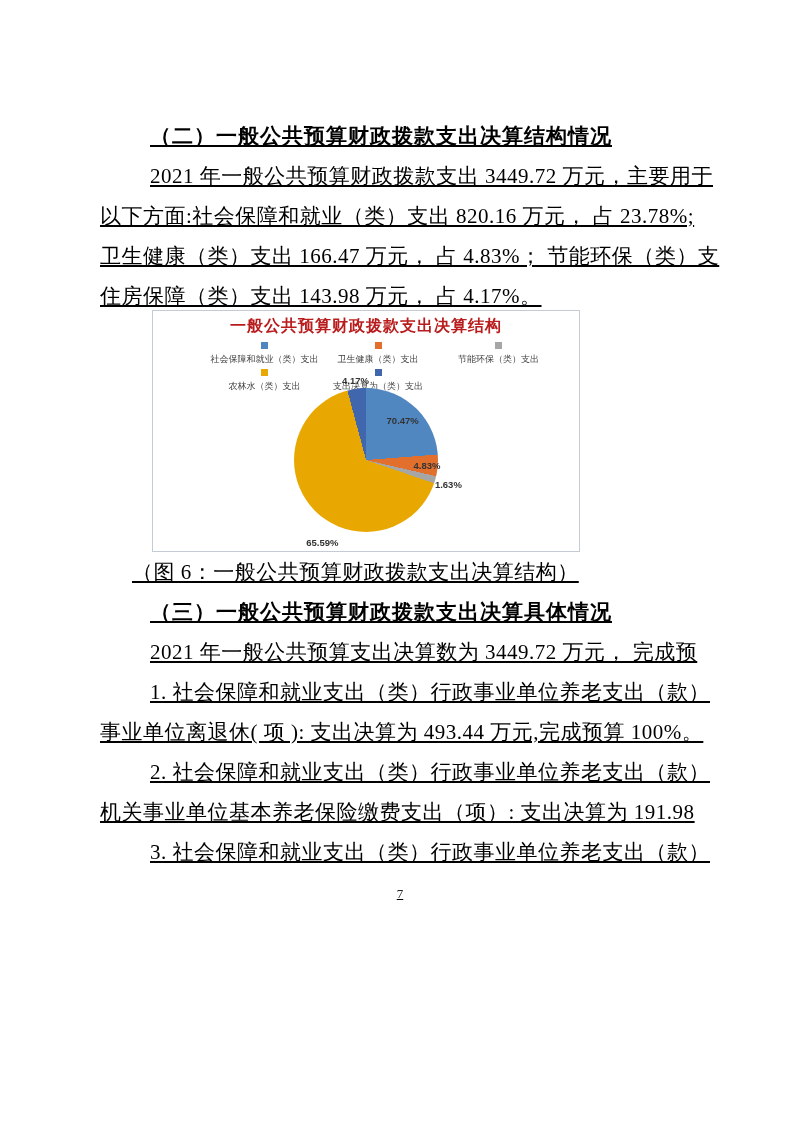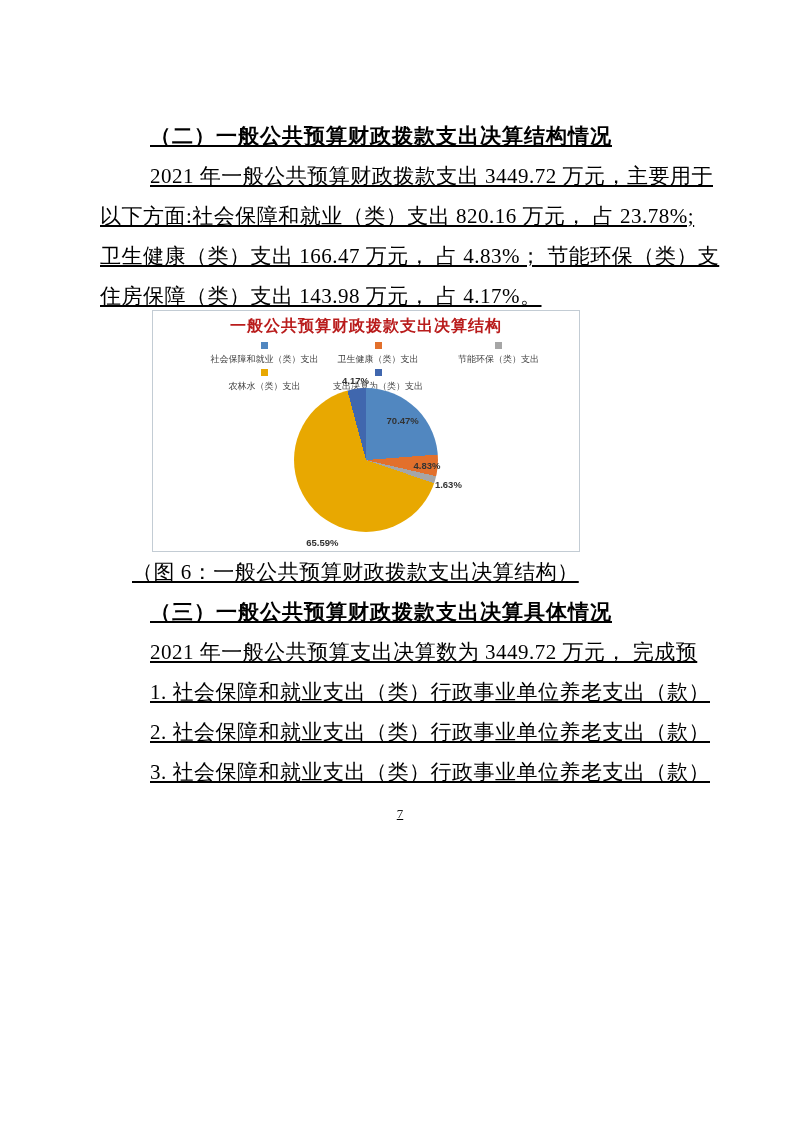--- a/index.html
+++ b/index.html
@@ -146,20 +146,22 @@
         </div>
     </figure>
 
     <div class="caption">（图 6：一般公共预算财政拨款支出决算结构）</div>
 
     <h2 class="heading">（三）一般公共预算财政拨款支出决算具体情况</h2>
 
     <div class="line indent">2021 年一般公共预算支出决算数为 3449.72 万元， 完成预</div>
 
     <div class="line indent">1. 社会保障和就业支出（类）行政事业单位养老支出（款）</div>
+    <div class="line">事业单位离退休( 项 ): 支出决算为 493.44 万元,完成预算 100%。</div>
 
     <div class="line indent">2. 社会保障和就业支出（类）行政事业单位养老支出（款）</div>
+    <div class="line">机关事业单位基本养老保险缴费支出（项）: 支出决算为 191.98</div>
 
     <div class="line indent">3. 社会保障和就业支出（类）行政事业单位养老支出（款）</div>
 
     <div class="page-number">7</div>
   </div>
 </div>
 
 </body></html>

